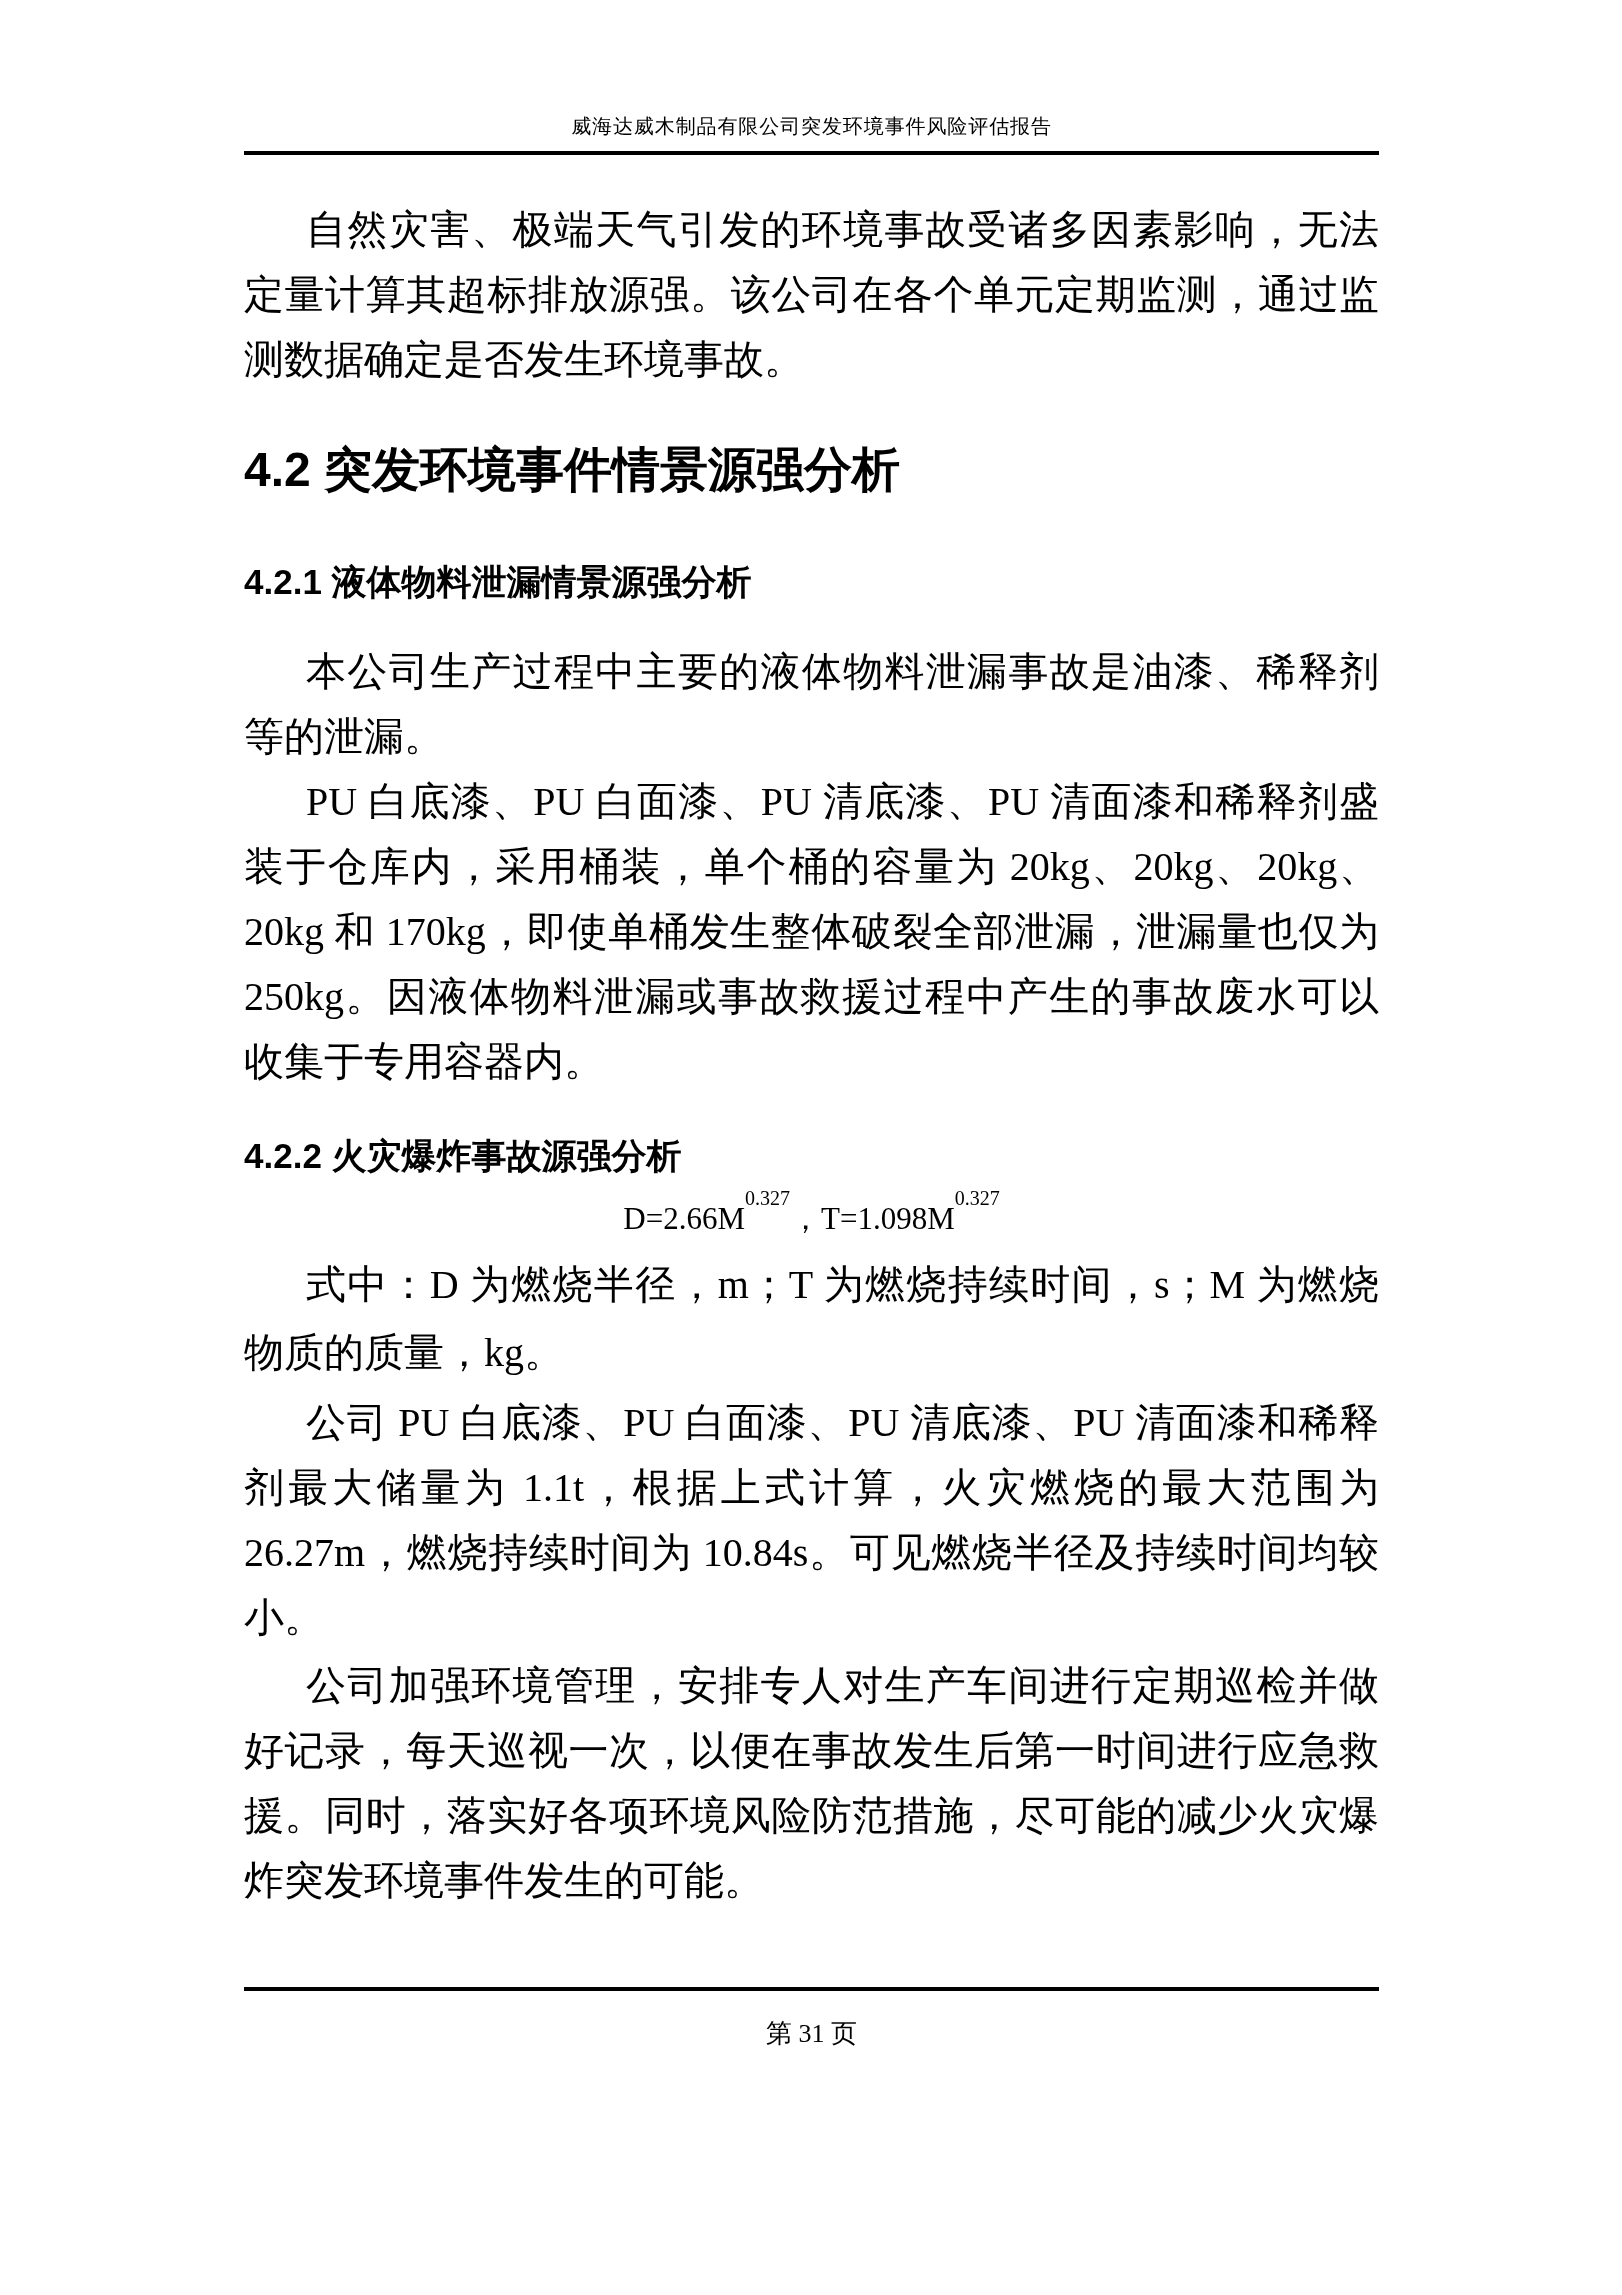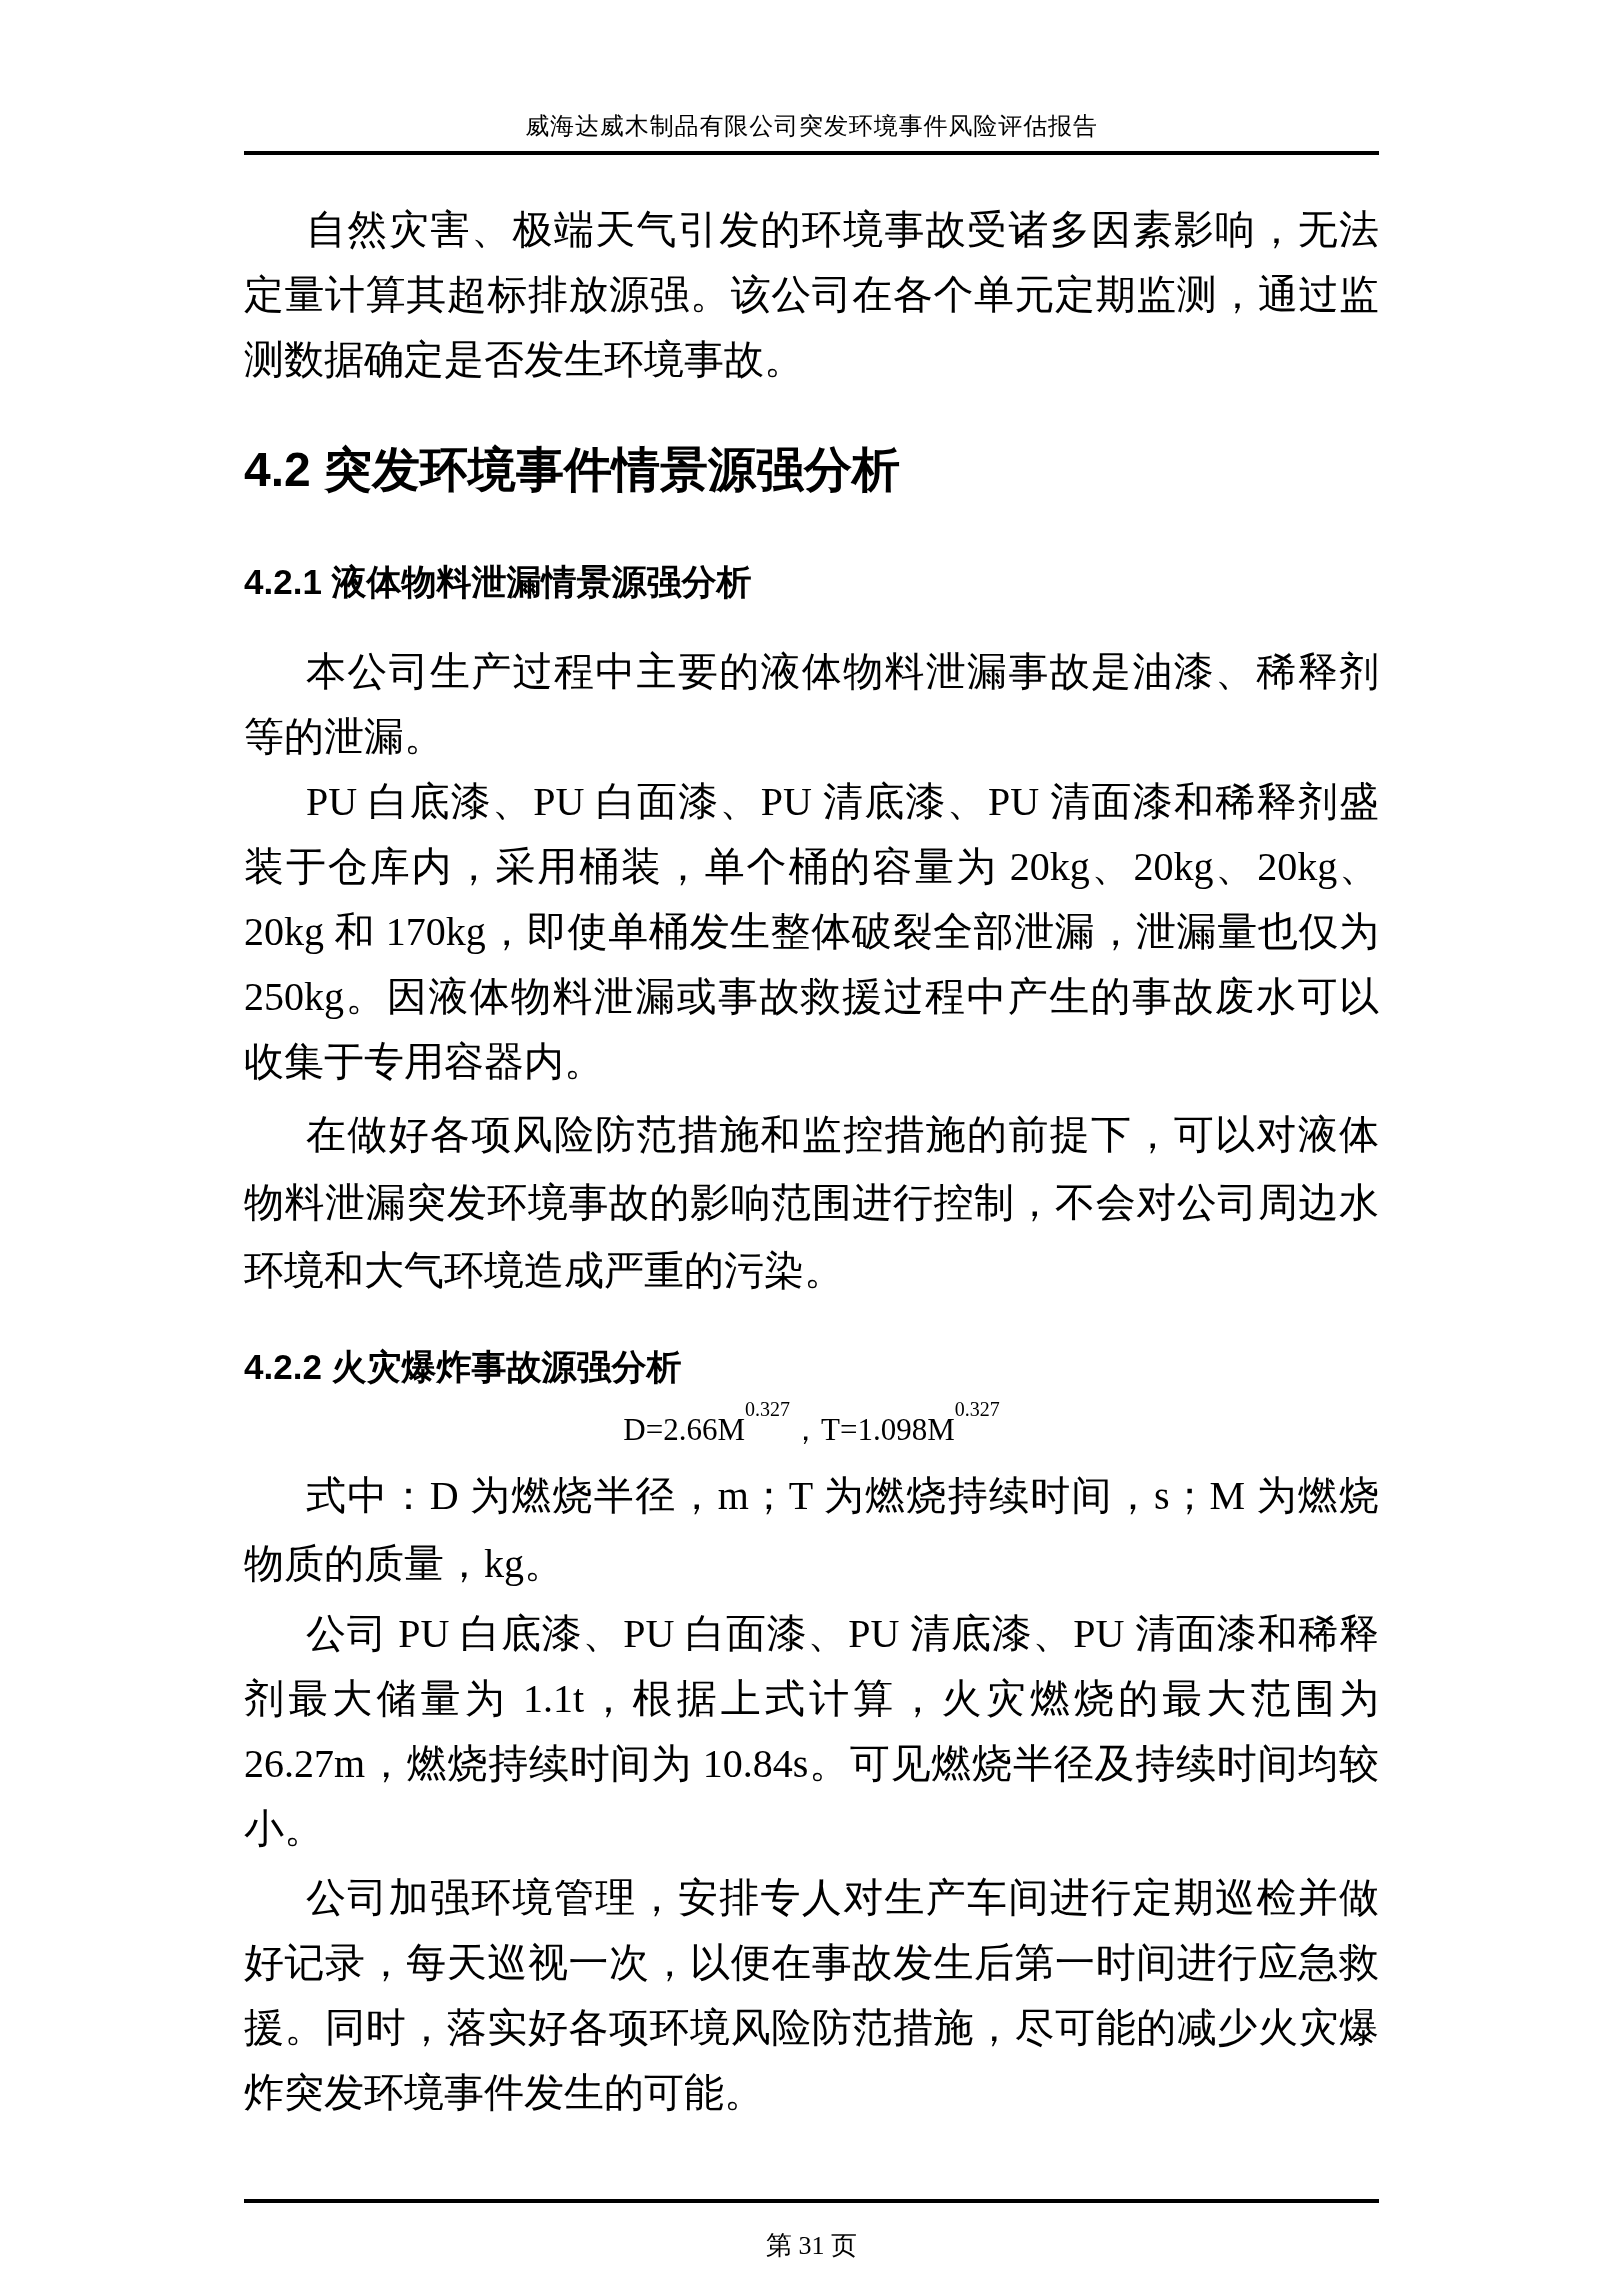--- a/index.html
+++ b/index.html
@@ -15,21 +15,21 @@
     background: #ffffff;
     overflow: hidden;
   }
   .column {
     position: absolute;
     left: 244px; top: 0;
     width: 1135px;
   }
   .header-title {
     margin: 102px 0 0 0;
-    font-size: 24px;
+    font-size: 20px;
     line-height: 49px;
     text-align: center;
     letter-spacing: 0.9px;
   }
   .header-rule, .footer-rule {
     height: 0;
     border-top: 4.5px solid #000000;
   }
   .header-rule { margin-top: 0; }
   .body-par {
@@ -95,21 +95,20 @@
     <p class="body-par p1">自然灾害、极端天气引发的环境事故受诸多因素影响，无法定量计算其超标排放源强。该公司在各个单元定期监测，通过监测数据确定是否发生环境事故。</p>
 
     <h1 class="h-sec">4.2 突发环境事件情景源强分析</h1>
 
     <h2 class="h-sub">4.2.1 液体物料泄漏情景源强分析</h2>
 
     <p class="body-par p2">本公司生产过程中主要的液体物料泄漏事故是油漆、稀释剂等的泄漏。</p>
 
     <p class="body-par p3">PU 白底漆、PU 白面漆、PU 清底漆、PU 清面漆和稀释剂盛装于仓库内，采用桶装，单个桶的容量为 20kg、20kg、20kg、20kg 和 170kg，即使单桶发生整体破裂全部泄漏，泄漏量也仅为 250kg。因液体物料泄漏或事故救援过程中产生的事故废水可以收集于专用容器内。</p>
 
-    <p class="body-par p4">在做好各项风险防范措施和监控措施的前提下，可以对液体物料泄漏突发环境事故的影响范围进行控制，不会对公司周边水环境和大气环境造成严重的污染。</p>
 
     <h2 class="h-sub h-sub-2">4.2.2 火灾爆炸事故源强分析</h2>
 
 
     <div class="formula">
       <span>D=2.66M</span><sup>0.327</sup><span>，</span><span>T=1.098M</span><sup>0.327</sup>
     </div>
 
     <p class="body-par p6">式中：D 为燃烧半径，m；T 为燃烧持续时间，s；M 为燃烧物质的质量，kg。</p>
 

